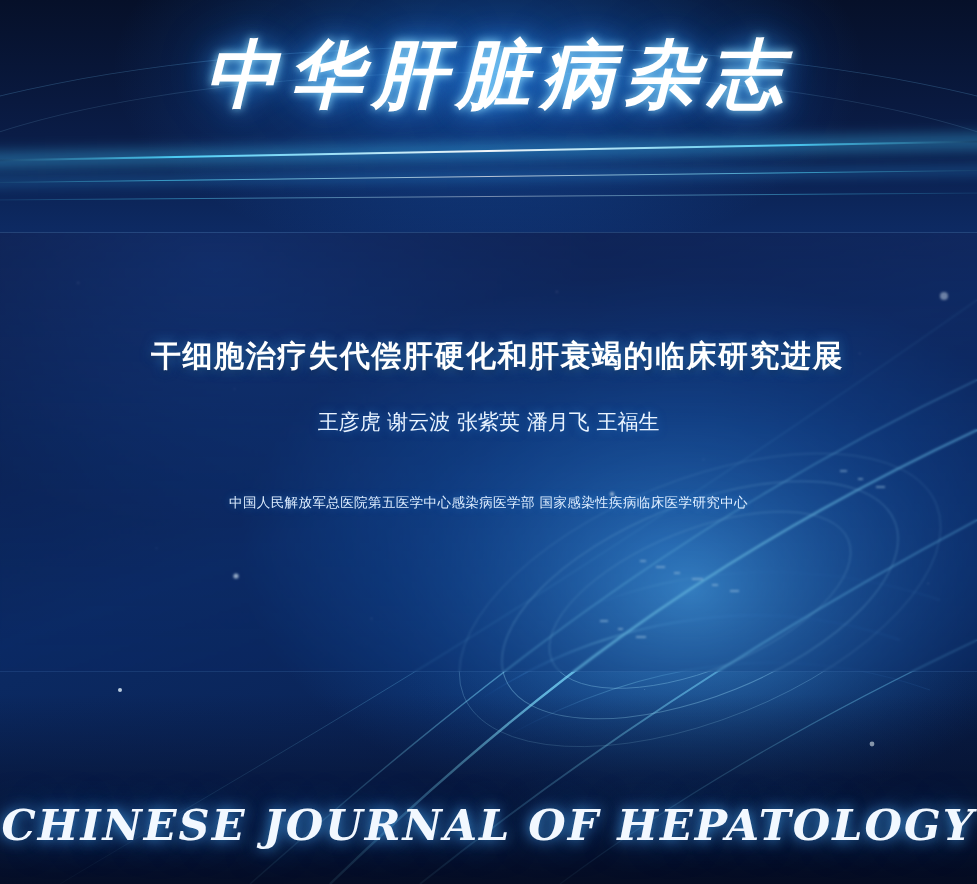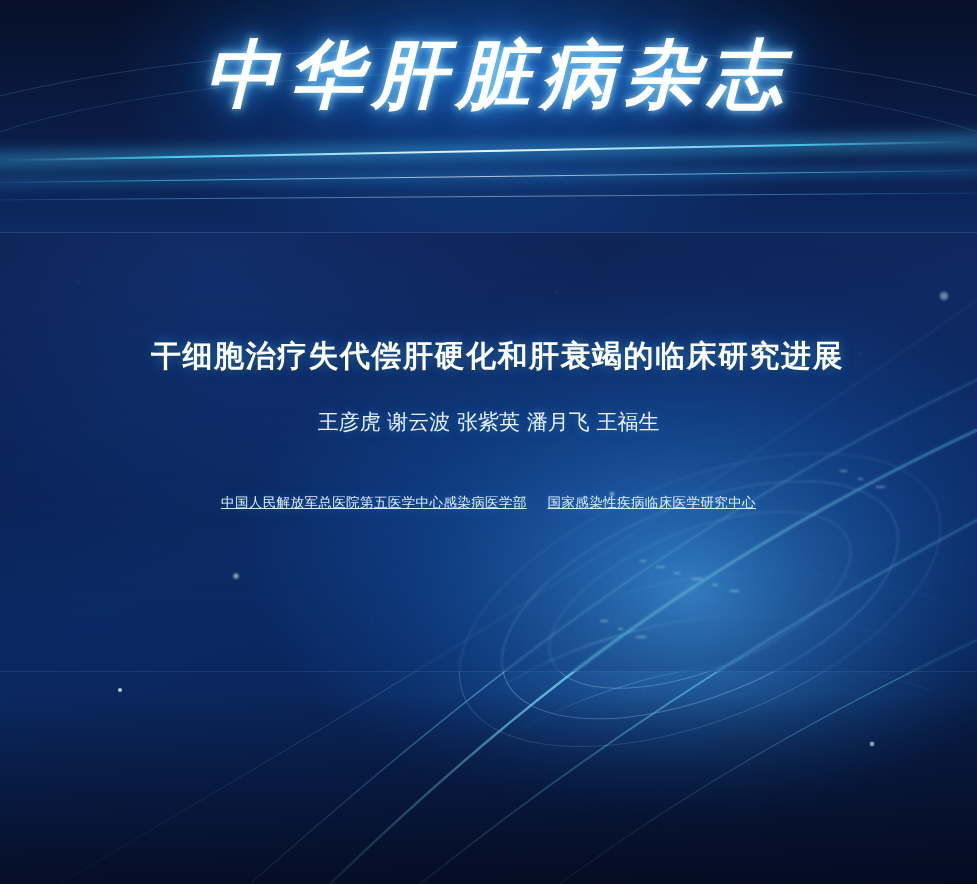--- a/index.html
+++ b/index.html
@@ -109,21 +109,21 @@
   .authors span { margin:0 0; }
   .affiliations {
     position:absolute; left:0; right:0; top:262px;
     text-align:center;
     font-family:"DejaVu Sans", sans-serif;
     font-size:13.5px;
     color:#dfeeff;
     letter-spacing:0.4px;
     text-shadow:0 0 8px rgba(60,160,255,0.45);
   }
-  .affiliations span { margin:0 8px;text-decoration:underline; }
+  .affiliations span { margin:0 0; }
 
   
   .streaks { position:absolute; inset:0; pointer-events:none; }
 
   
   .footer-title {
     position:absolute; left:0; right:0; bottom:34px;
     text-align:center;
     font-family:"DejaVu Serif", serif;
     font-style:italic;
@@ -234,14 +234,15 @@
     <div class="affiliations">
       <span>中国人民解放军总医院第五医学中心感染病医学部</span>
       <span>国家感染性疾病临床医学研究中心</span>
     </div>
 
     <div class="panel-edge-bottom"></div>
   </div>
 
   <div class="footer-glow"></div>
 
+  <div class="footer-title">CHINESE JOURNAL OF HEPATOLOGY</div>
 
 </div>
 
 </body></html>

